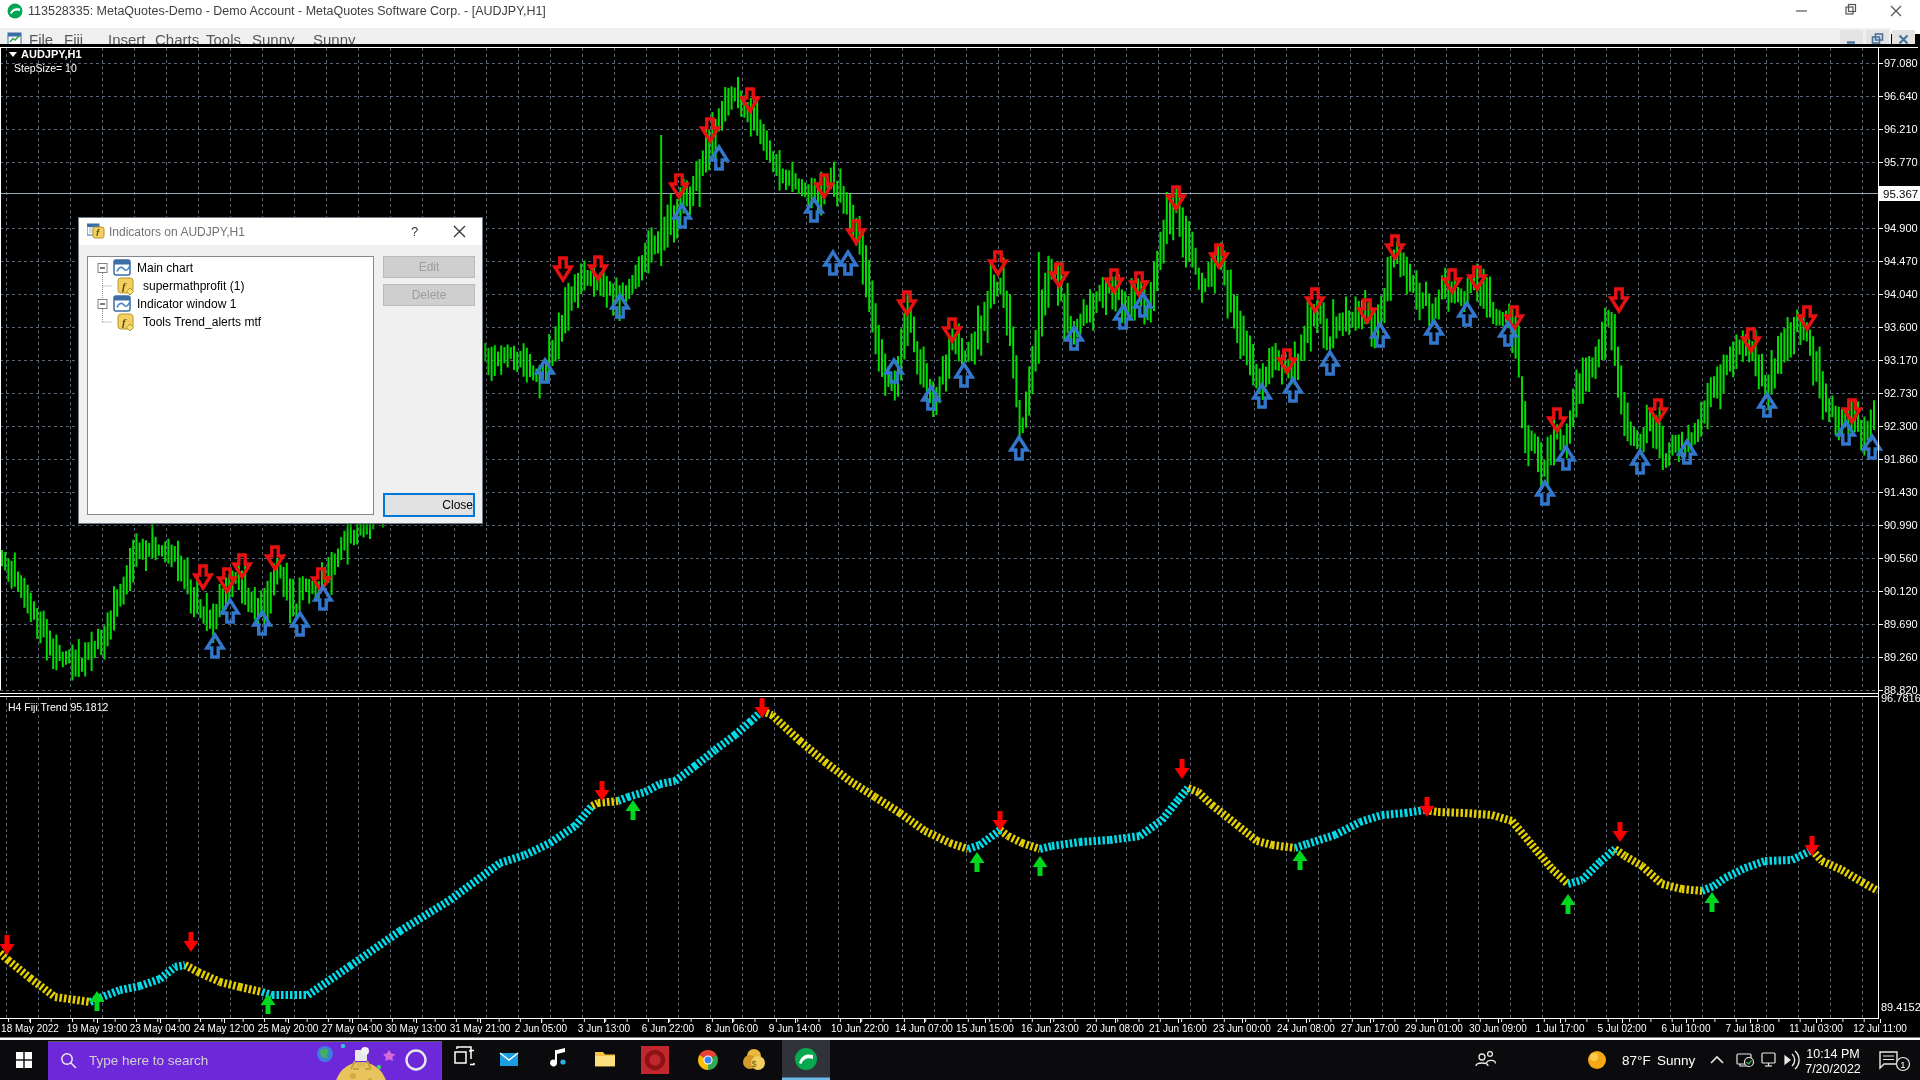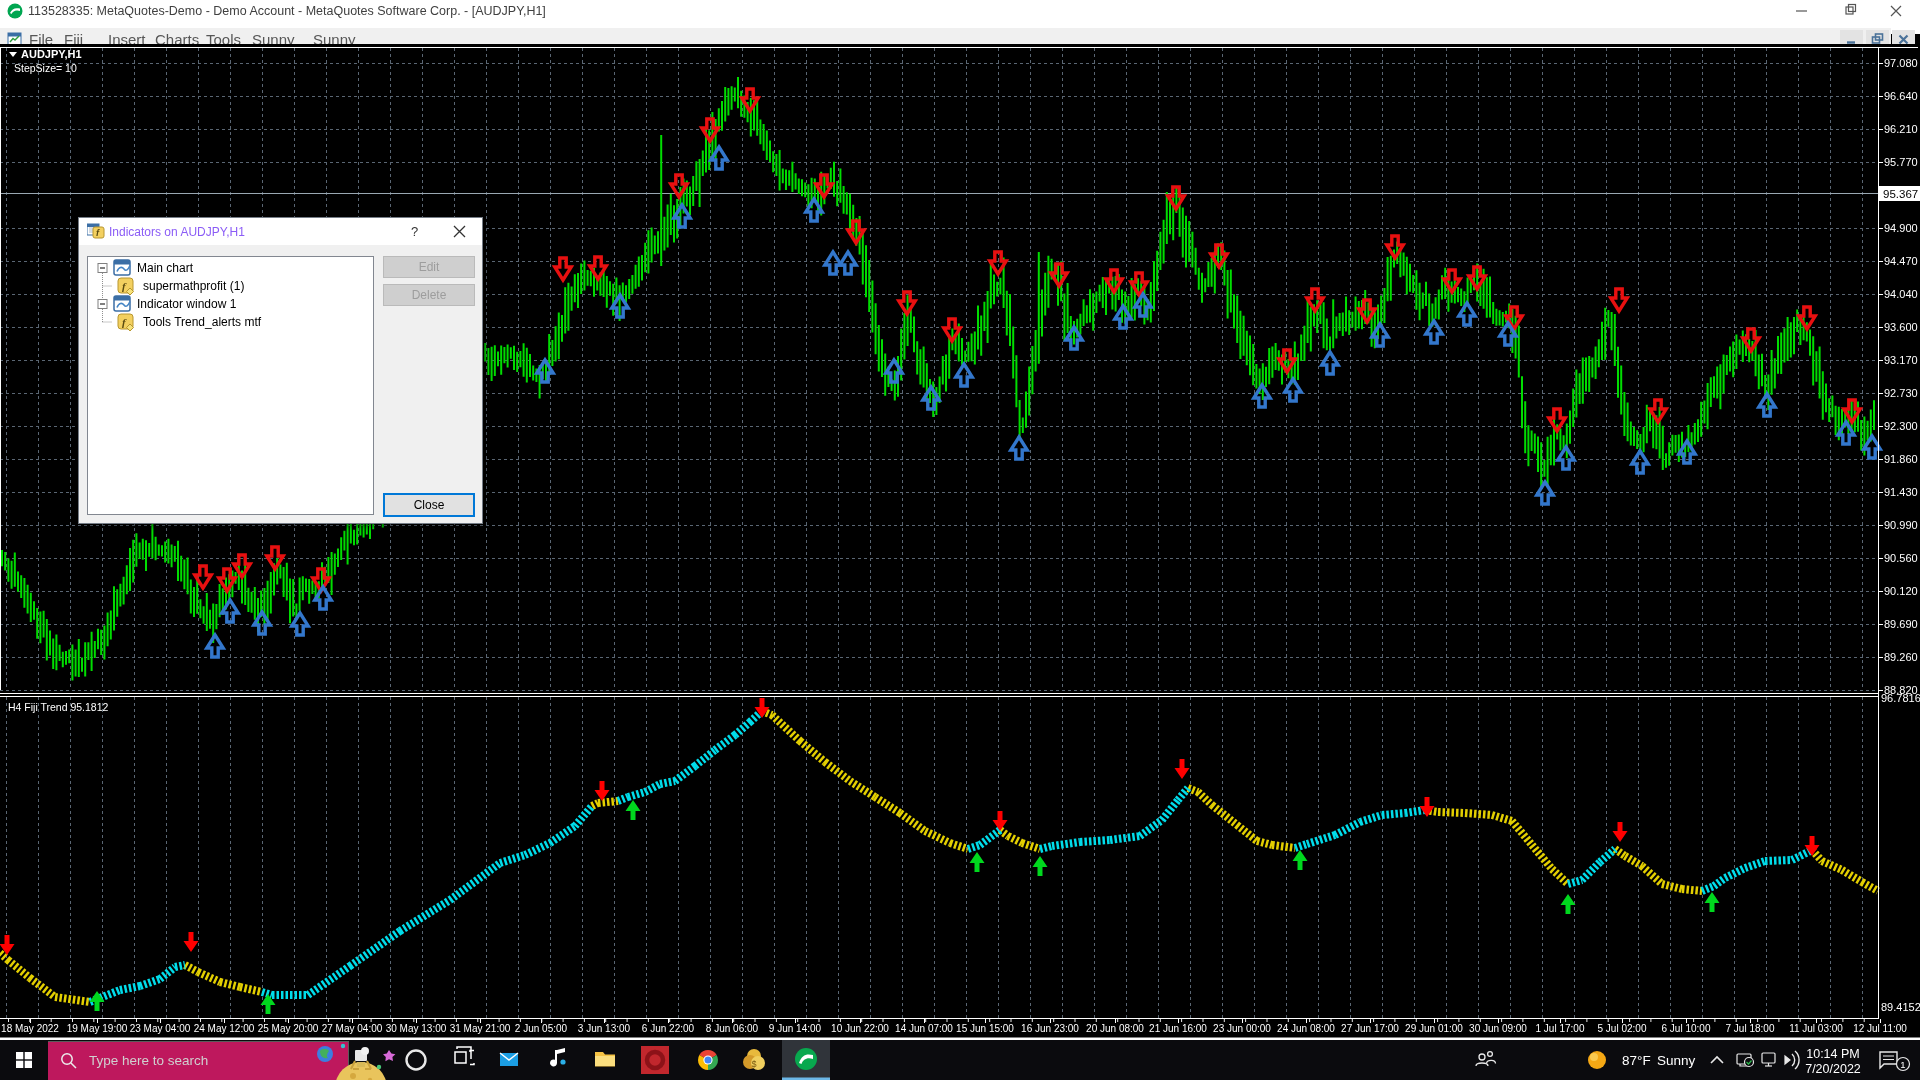--- a/index.html
+++ b/index.html
@@ -7,27 +7,27 @@
 #titlebar{left:0;top:0;width:1920px;height:34px;background:#fff;color:#404040;font-size:12.5px}
 #titlebar .t{position:absolute;left:28px;top:4px}
 #menubar{left:0;top:28px;width:1891px;height:22px;background:#f0f0f0;font-size:15px;color:#565656;border-bottom:1px solid #a9a9a9}
 #menubar span{position:absolute;top:3px}
 .sc{font-size:11px;fill:#fff;font-family:"Liberation Sans",sans-serif}
 .tx{font-size:10px;fill:#fff;font-family:"Liberation Sans",sans-serif}
 .lb{font-size:11px;fill:#fff;font-weight:bold;font-family:"Liberation Sans",sans-serif}
 .lb2{font-size:10.5px;fill:#fff;font-family:"Liberation Sans",sans-serif}
 #dlg{left:78px;top:217px;width:405px;height:307px;background:#f0f0f0;border:1px solid #747c86;box-shadow:2px 2px 6px rgba(0,0,0,.5);font-size:12px}
 #dlg .cap{position:absolute;left:0;top:0;width:100%;height:27px;background:#fff}
-#dlg .cap .tt{position:absolute;left:30px;top:7px;color:#8b5cf6;font-size:12px}
+#dlg .cap .tt{position:absolute;left:30px;top:7px;color:#737373;font-size:12px}
 #dlg .tree{position:absolute;left:8px;top:38px;width:287px;height:259px;background:#fff;border:1px solid #828790}
 #dlg .btn{position:absolute;left:304px;width:92px;height:22px;background:#cfcfcf;border:1px solid #bababa;color:#9d9d9d;text-align:center;line-height:20px}
-#dlg .close{position:absolute;left:304px;top:275px;width:92px;height:24px;background:#e1e1e1;border:2px solid #0078d7;color:#000;text-align:center;line-height:20px}
+#dlg .close{position:absolute;left:304px;top:275px;width:92px;height:24px;background:#e1e1e1;border:2px solid #0078d7;color:#000;text-align:right;line-height:20px}
 .trow{position:absolute;height:18px;color:#000;font-size:12px}
 #taskbar{left:0;top:1040px;width:1920px;height:40px;background:#0b0b0e}
-#search{position:absolute;left:48px;top:1px;width:301px;height:39px;background:#be185d;border-top:1px solid #5a5a5a;border-right:1px solid #5a5a5a}
+#search{position:absolute;left:48px;top:1px;width:394px;height:39px;background:#6d28d9;border-top:1px solid #5a5a5a;border-right:1px solid #5a5a5a}
 #search .st{position:absolute;left:41px;top:11px;color:#d0d0d0;font-size:13.5px}
 .tray{color:#fff;font-size:12px}
 </style></head><body>
 <div class="abs" id="titlebar">
  <svg class="abs" style="left:7px;top:3px" width="16" height="16" viewBox="0 0 16 16">
   <circle cx="8" cy="8" r="7.5" fill="#00a651"></circle>
   <path d="M3 10 C5 5.5 8 4.5 13 5.5 L13 8 C9 6.5 6 8 4.5 11 Z" fill="#fff"></path>
  </svg>
  <span class="t">113528335: MetaQuotes-Demo - Demo Account - MetaQuotes Software Corp. - [AUDJPY,H1]</span>
  <svg class="abs" style="left:1780px;top:0" width="140" height="22" viewBox="0 0 140 22">

